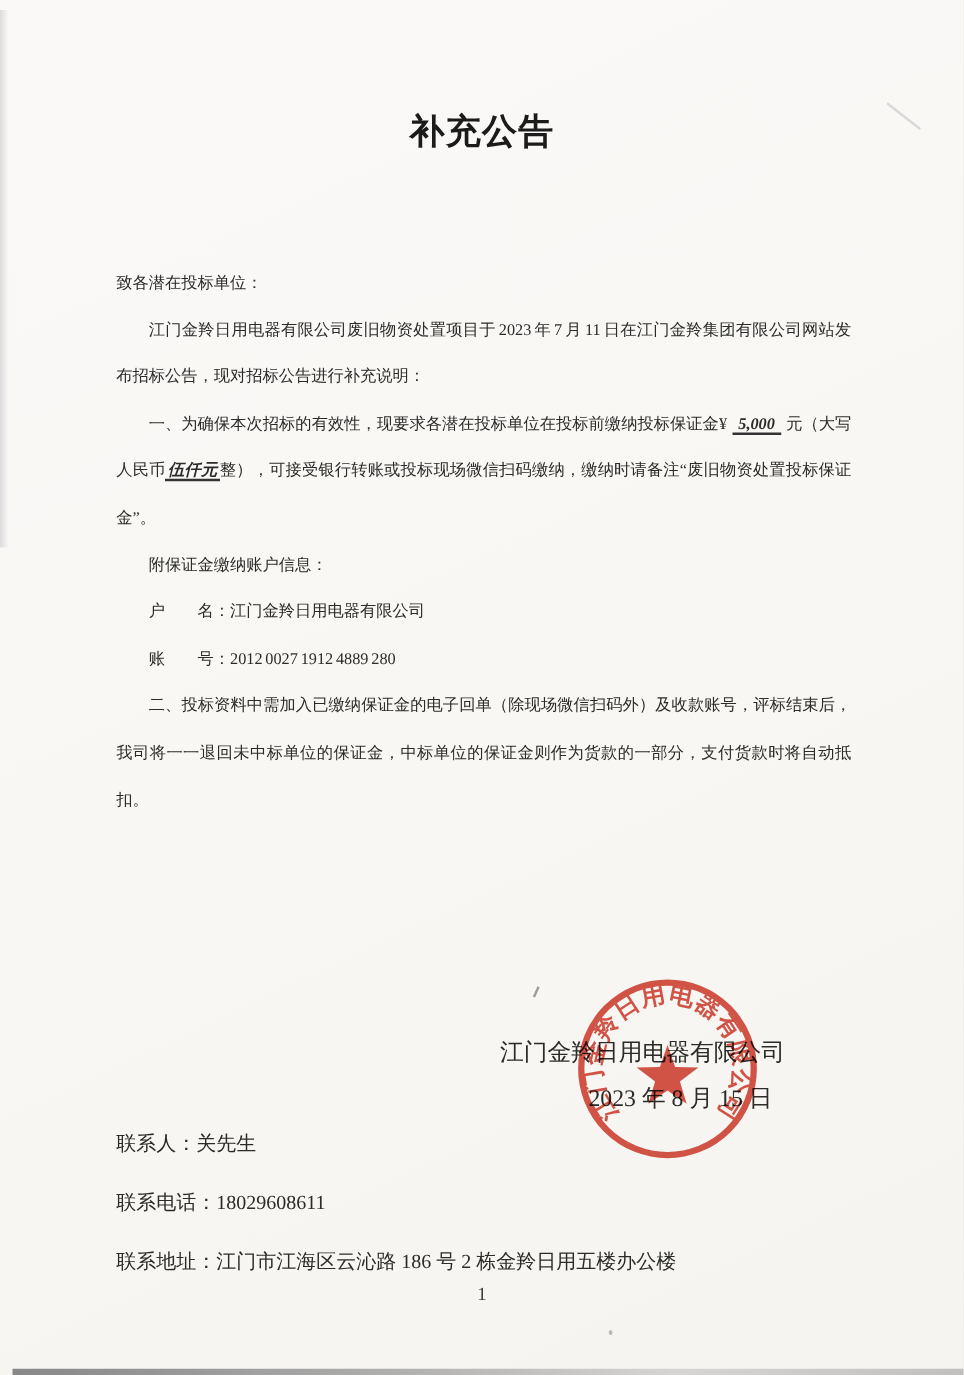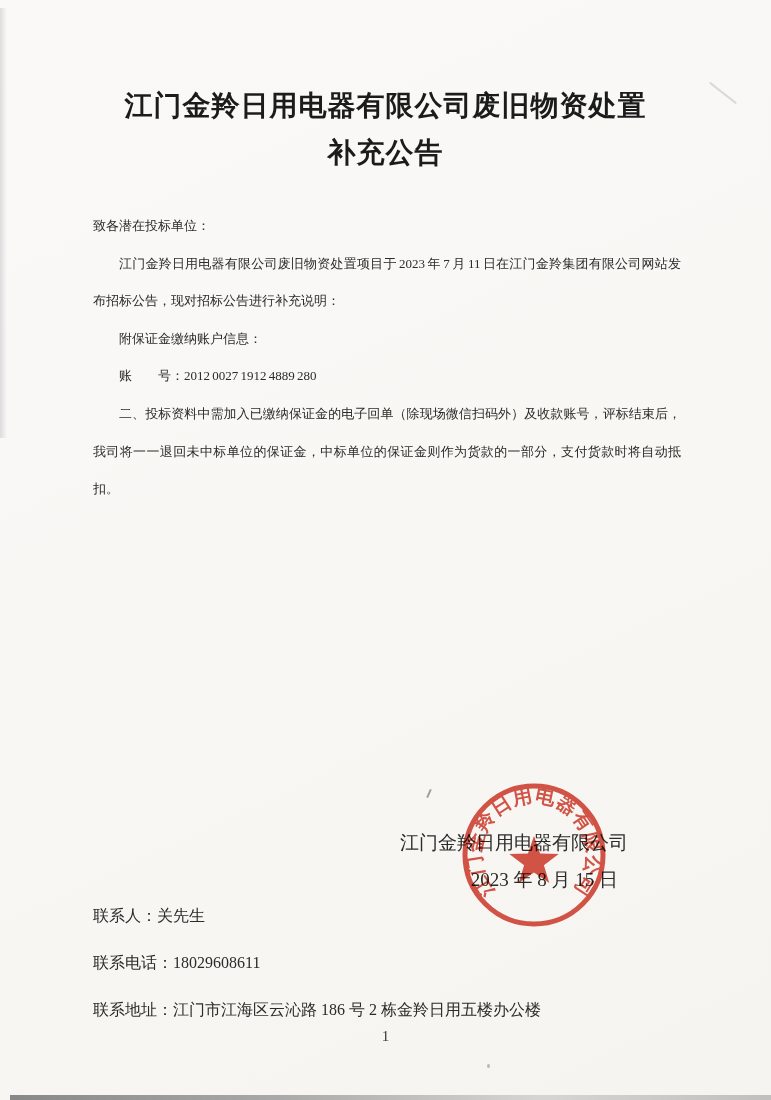--- a/index.html
+++ b/index.html
@@ -116,28 +116,29 @@
     background: rgba(130,125,118,0.5);
     border-radius: 50%;
   }
 </style>
 </head>
 <body>
 
 <div class="page">
 
   <div class="title">
-    <div>江门金羚日用电器有限公司废旧物资处置</div>
     <div>补充公告</div>
   </div>
 
   <div class="body-text">
     <p>致各潜在投标单位：</p>
     <p class="indent">江门金羚日用电器有限公司废旧物资处置项目于 2023 年 7 月 11 日在江门金羚集团有限公司网站发布招标公告，现对招标公告进行补充说明：</p>
+    <p class="indent"><span>一、为确保本次招标的有效性，现要求各潜在投标单位在投标前缴纳投标保证金¥</span><span class="amount">5,000</span><span>元（大写人民币</span><span class="amount-cn">伍仟元</span><span>整），可接受银行转账或投标现场微信扫码缴纳，缴纳时请备注“废旧物资处置投标保证金”。</span></p>
     <p class="indent">附保证金缴纳账户信息：</p>
+    <p class="indent">户　　名：江门金羚日用电器有限公司</p>
     <p class="indent">账　　号：2012 0027 1912 4889 280</p>
     <p class="indent">二、投标资料中需加入已缴纳保证金的电子回单（除现场微信扫码外）及收款账号，评标结束后，我司将一一退回未中标单位的保证金，中标单位的保证金则作为货款的一部分，支付货款时将自动抵扣。</p>
   </div>
 
   <div class="signature">
     <div>江门金羚日用电器有限公司</div>
     <div class="sig-date">2023 年 8 月 15 日</div>
   </div>
 
   <svg class="stamp" viewBox="0 0 160 160" aria-hidden="true">

